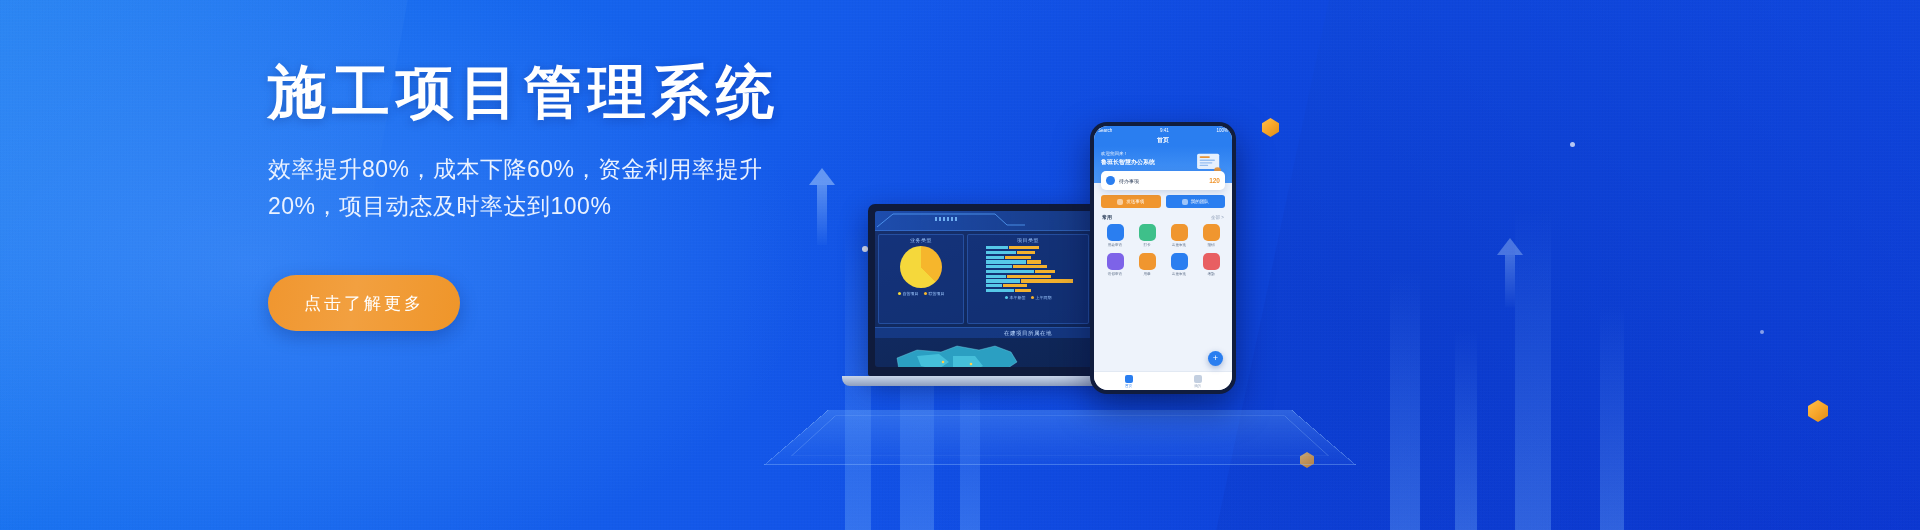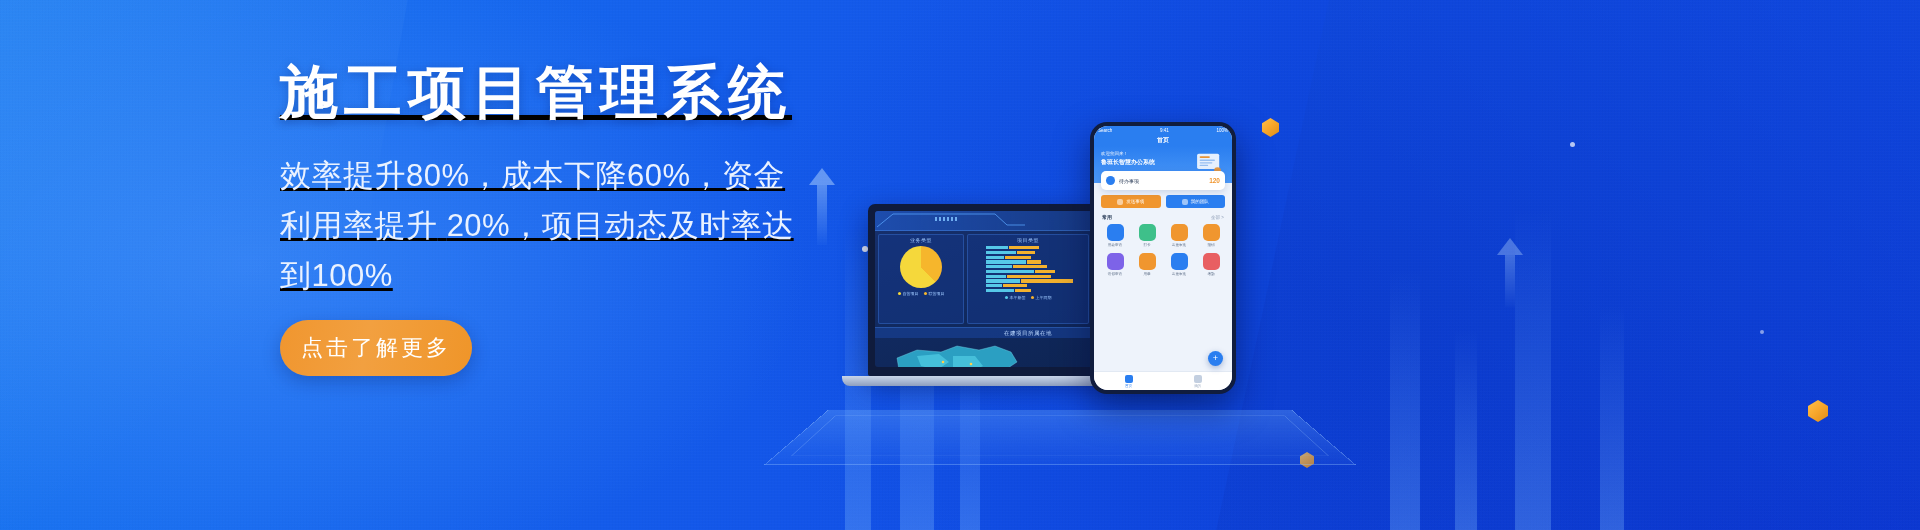--- a/index.html
+++ b/index.html
@@ -38,36 +38,37 @@
   .arrow .head{width:0;height:0;margin:0 auto;border-left:13px solid transparent;border-right:13px solid transparent;border-bottom:17px solid rgba(190,222,255,.85);}
   
   .dot{position:absolute;border-radius:50%;background:#fff;pointer-events:none;}
   
   .cube{position:absolute;pointer-events:none;}
   .cube i{display:block;width:100%;height:100%;
     background:linear-gradient(135deg,#ffc04a 0%,#f7a72c 48%,#e08c16 100%);
     clip-path:polygon(50% 0%,100% 27%,100% 73%,50% 100%,0% 73%,0% 27%);}
 
   
-  .content{position:absolute;left:280px;top:62px;width:560px;text-decoration:underline;}
+  .content{position:absolute;left:268px;top:62px;width:560px;}
   .title{
     color:#fff;font-size:58px;line-height:1.05;font-weight:700;
     letter-spacing:6px;margin:0 0 28px 0;white-space:nowrap;
     text-shadow:0 2px 10px rgba(0,20,80,.25);
   }
-  .subtitle{color:#eaf2ff;font-size:31px;line-height:1.62;margin:0 0 18px 0;letter-spacing:.5px;max-width:520px;}
+  .subtitle{color:#eaf2ff;font-size:23px;line-height:1.62;margin:0 0 18px 0;letter-spacing:.5px;max-width:520px;}
   .bullets{display:flex;align-items:center;gap:53px;margin:0 0 30px 0;padding:0;list-style:none;}
   .bullet{display:flex;align-items:center;gap:10px;color:#f6a33c;font-size:21px;letter-spacing:1px;white-space:nowrap;}
   .bullet .bdot{width:13px;height:13px;border-radius:50%;background:#f6a33c;flex:0 0 auto;}
   .cta{
     display:inline-flex;align-items:center;justify-content:center;
     width:192px;height:56px;border:0;border-radius:28px;cursor:pointer;
     background:linear-gradient(100deg,#f0962f 0%,#f2a040 45%,#ef9529 100%);
-    color:#fff;font-size:22px;letter-spacing:3px;font-family:inherit;
+    color:#fff;font-size:17px;letter-spacing:3px;font-family:inherit;
     box-shadow:0 6px 18px rgba(0,20,80,.25);
+    margin-top:32px;
   }
 
   
   .stage{position:absolute;left:790px;top:40px;width:560px;height:470px;}
   .pedestal{
     position:absolute;left:10px;bottom:18px;width:520px;height:116px;
     background:linear-gradient(180deg, rgba(120,180,255,.30), rgba(90,150,255,.06));
     transform:perspective(420px) rotateX(62deg);
     border:1px solid rgba(170,210,255,.35);
   }

